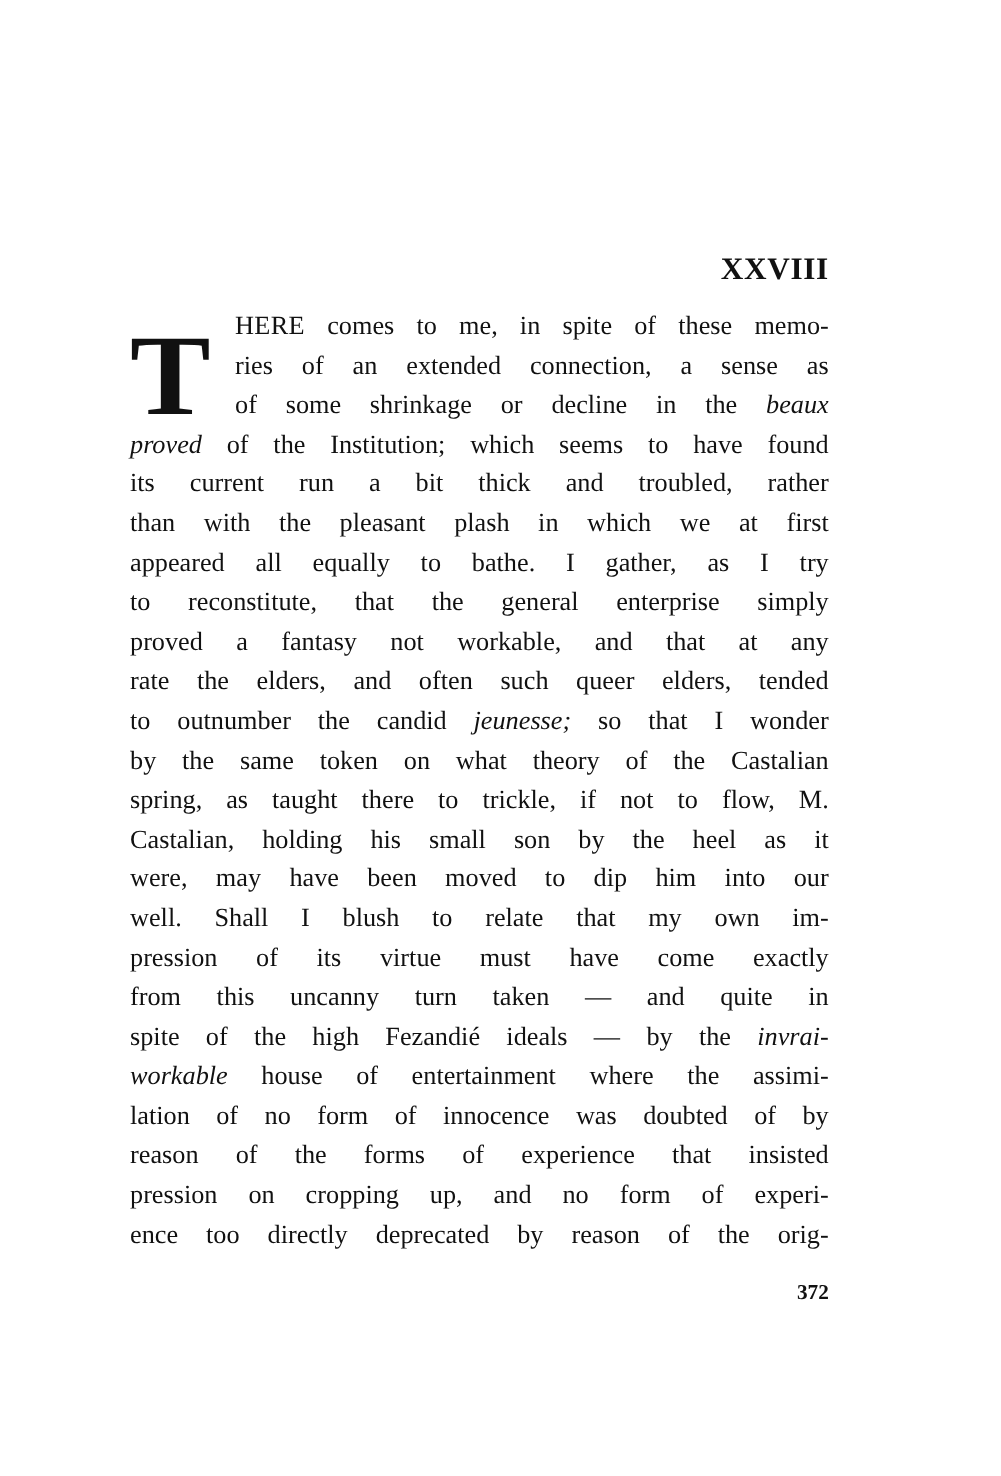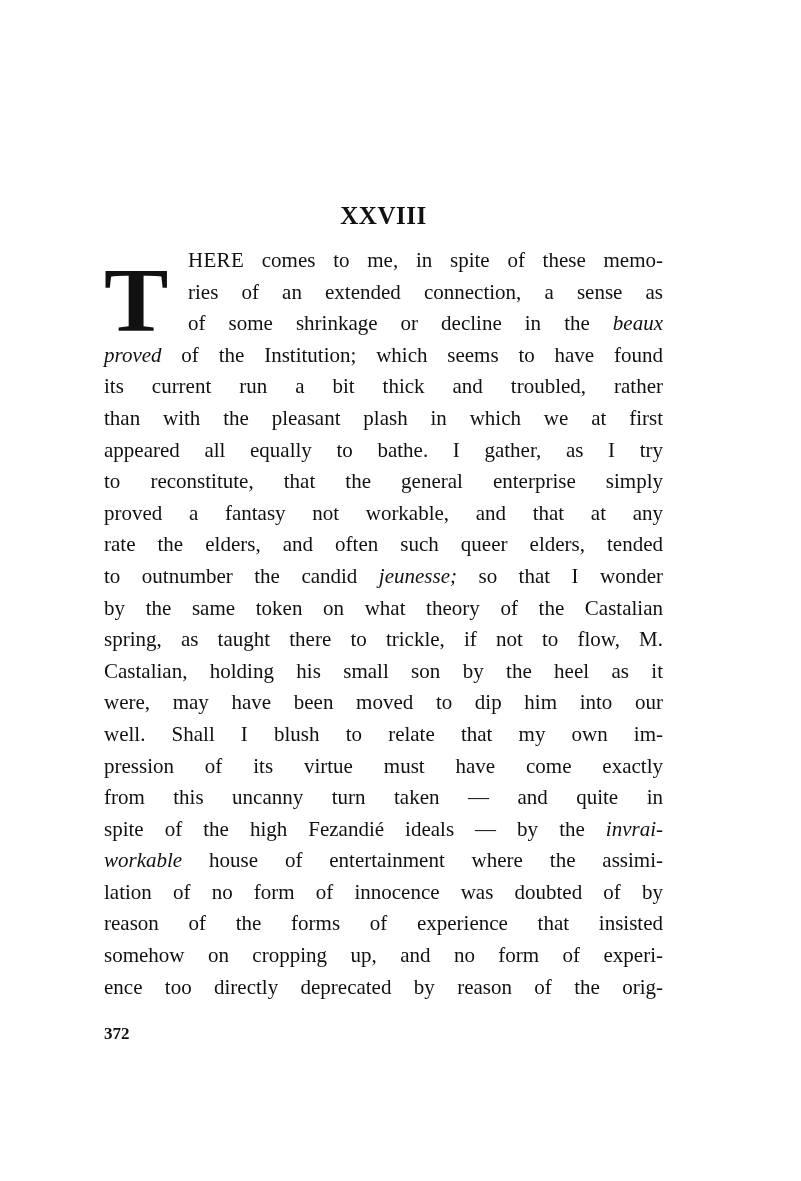--- a/index.html
+++ b/index.html
@@ -20,21 +20,21 @@
     left: 104px;
     top: 0;
     width: 559px;
     height: 1181px;
   }
   .chapter-heading {
     position: absolute;
     top: 201px;
     left: 0;
     width: 559px;
-    text-align: center;
+    text-align: right;
     font-size: 25px;
     font-weight: bold;
     letter-spacing: 0.5px;
     line-height: 30px;
   }
   .body-text {
     position: absolute;
     top: 245px;
     left: 0;
     width: 559px;
@@ -68,21 +68,21 @@
     letter-spacing: 0.3px;
   }
   em {
     font-style: italic;
   }
   .page-number {
     position: absolute;
     top: 1023px;
     left: 0;
     width: 559px;
-    text-align: left;
+    text-align: right;
     font-size: 17px;
     font-weight: bold;
     line-height: 22px;
   }
 </style>
 </head>
 <body>
 
 <div class="page">
 
@@ -106,18 +106,18 @@
     <span class="line">spring, as taught there to trickle, if not to flow, M.</span>
     <span class="line">Castalian, holding his small son by the heel as it</span>
     <span class="line">were, may have been moved to dip him into our</span>
     <span class="line">well.  Shall I blush to relate that my own im-</span>
     <span class="line">pression of its virtue must have come exactly</span>
     <span class="line">from this uncanny turn taken — and quite in</span>
     <span class="line"><span>spite of the high Fezandié ideals — by the </span><em>invrai-</em></span>
     <span class="line"><em>workable</em><span> house of entertainment where the assimi-</span></span>
     <span class="line">lation of no form of innocence was doubted of by</span>
     <span class="line">reason of the forms of experience that insisted</span>
-    <span class="line">somehow on cropping up, and no form of experi-</span>
+    <span class="line">pression on cropping up, and no form of experi-</span>
     <span class="line">ence too directly deprecated by reason of the orig-</span>
   </div>
 
   <div class="page-number">372</div>
 </div>
 
 </body></html>

